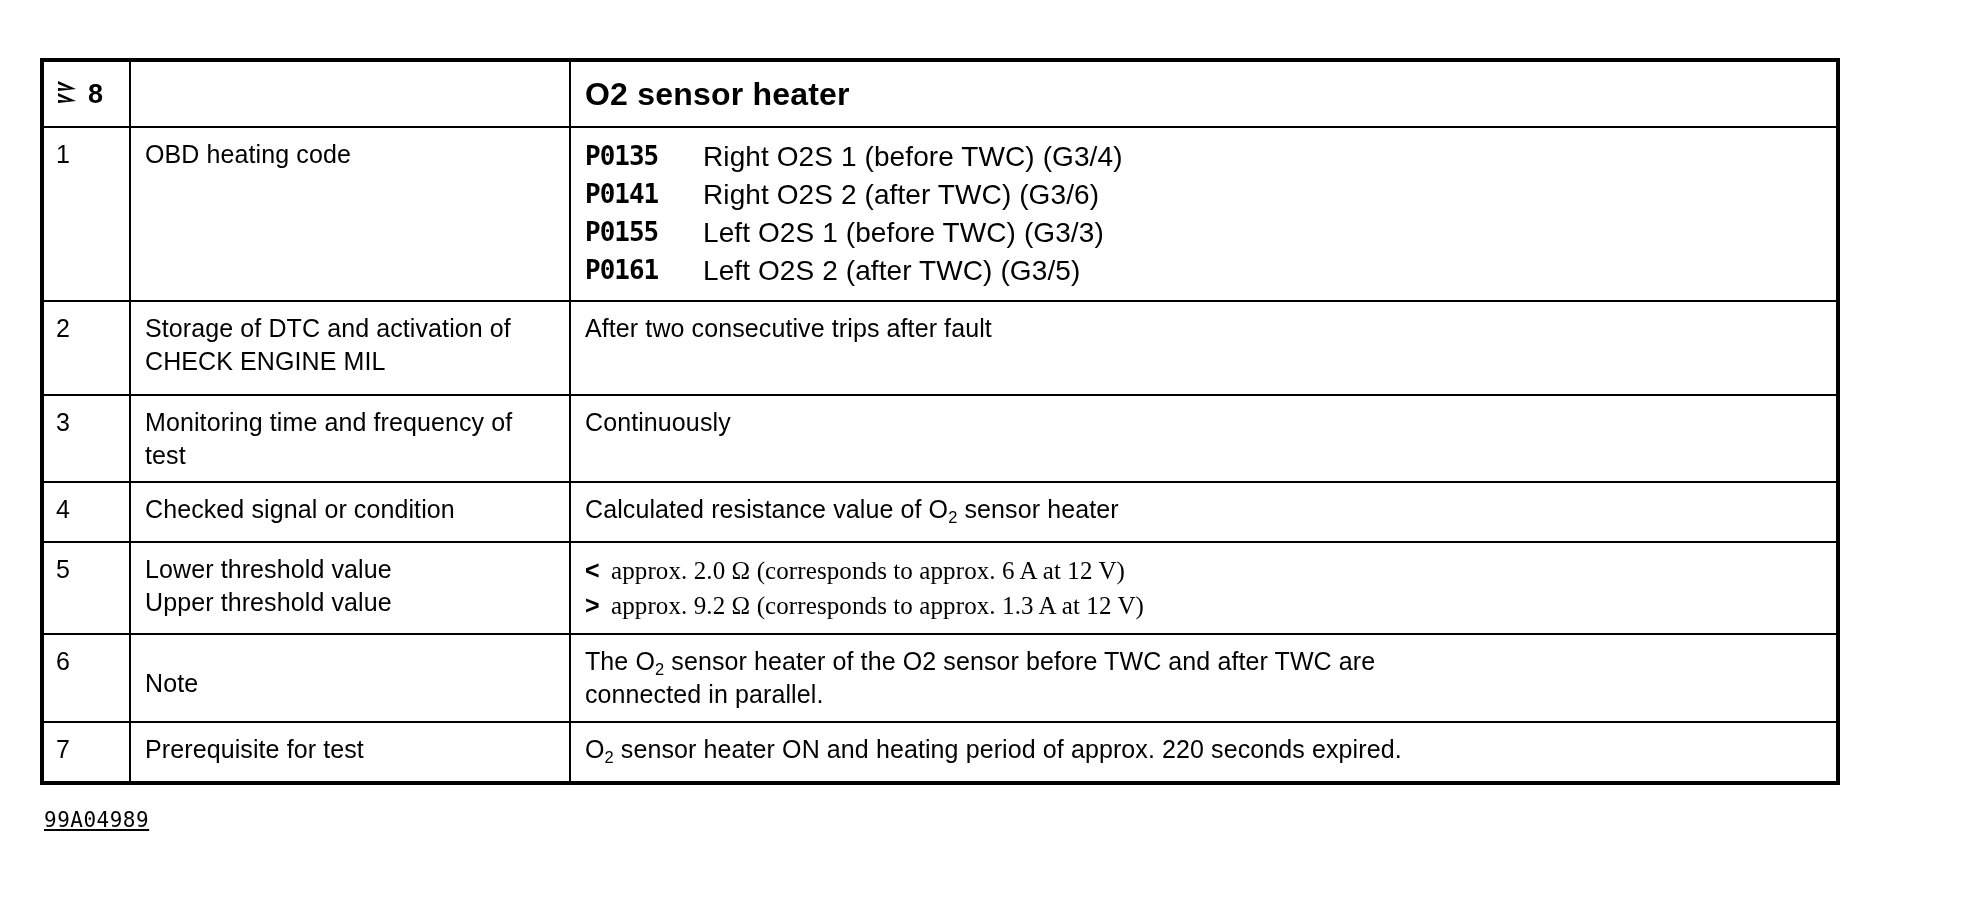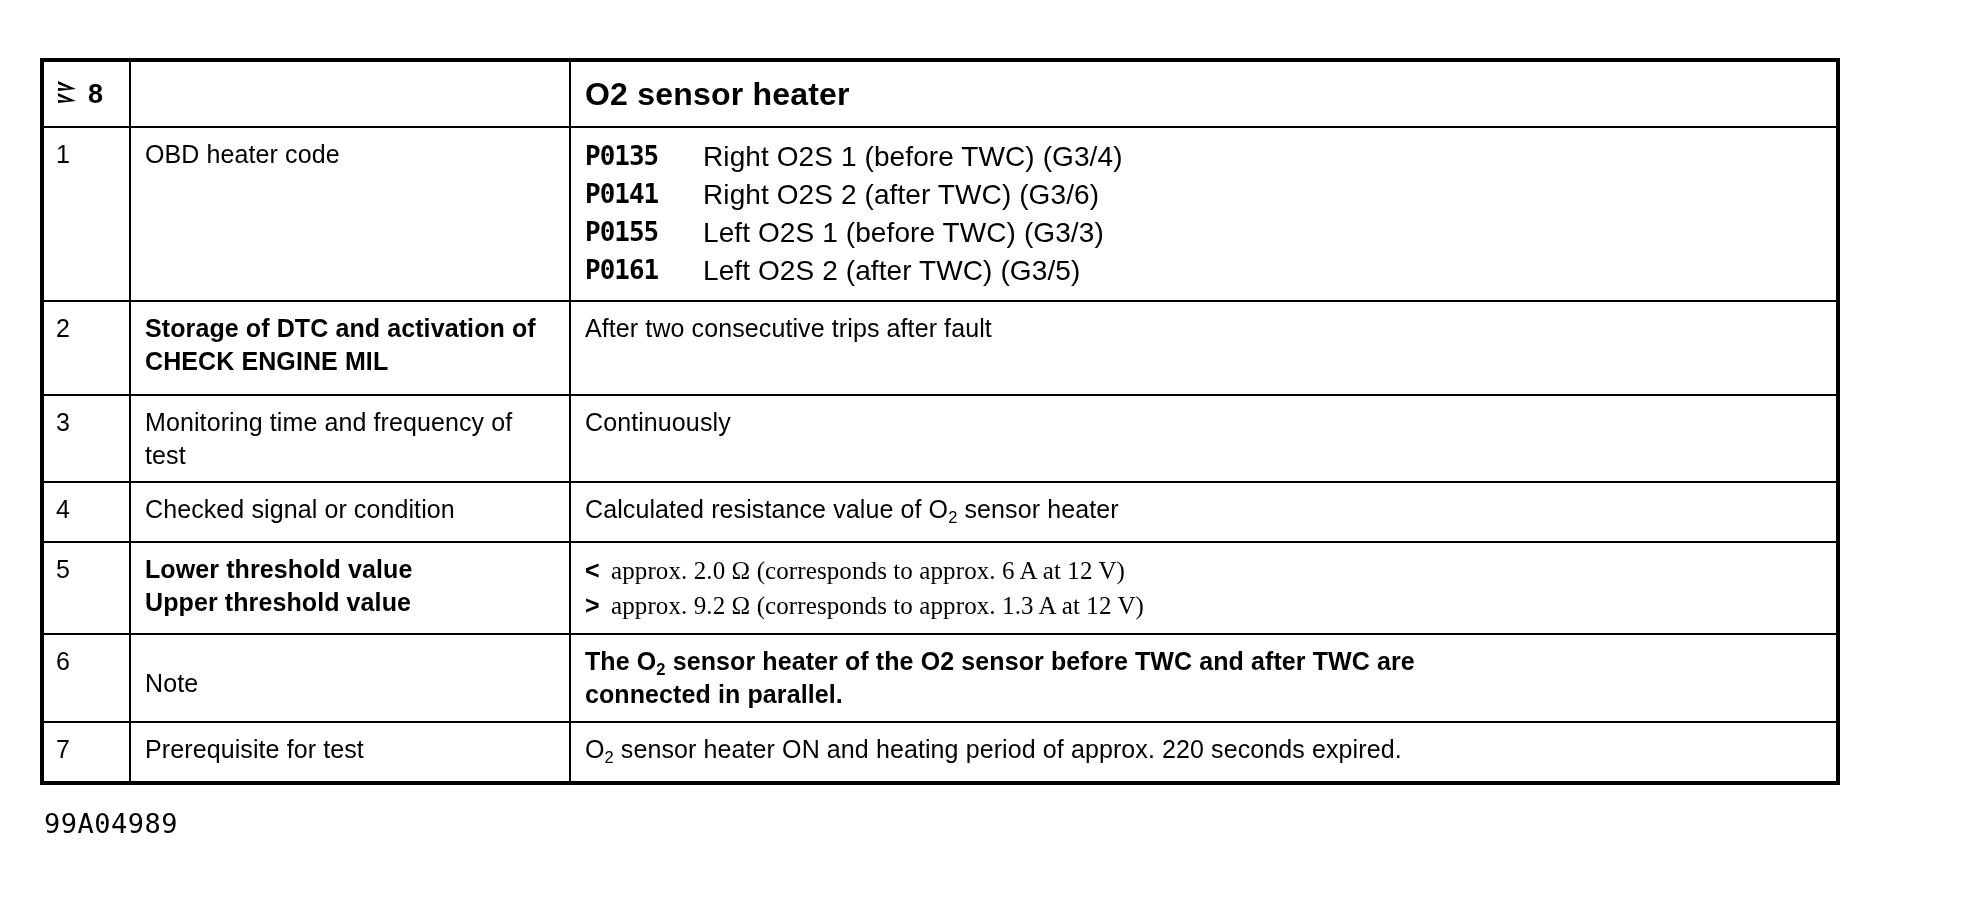--- a/index.html
+++ b/index.html
@@ -121,40 +121,41 @@
     letter-spacing: -1px;
     width: 118px;
     flex: none;
     transform: scaleX(0.96);
     transform-origin: left center;
   }
   .dtc-desc {
     font-size: 28px;
   }
 
-  .two-line { line-height: 1.32; font-weight: bold; }
+  .two-line { line-height: 1.32; }
   .thr-line { white-space: nowrap; line-height: 1.36; }
   .op { display: inline-block; width: 20px; font-weight: bold; }
 
   sub {
     font-size: 0.66em;
     vertical-align: -0.28em;
     line-height: 0;
   }
 
   .omega { font-family: Liberation Serif, serif; margin-left: 6px; }
 
   
   .footer-code {
     position: absolute;
     left: 44px;
     top: 808px;
     font-family: "DejaVu Sans Mono", "Liberation Mono", monospace;
-    font-size: 27px;
+    font-size: 21px;
     letter-spacing: 0.5px;
+    text-decoration: underline;
   }
 </style>
 </head>
 <body>
 
 <div class="page">
 
   <table class="diag-table">
     <colgroup>
       <col class="col-num">
@@ -181,21 +182,21 @@
         <td class="hdr-title">
           <div class="cell-inner">O2 sensor heater</div>
         </td>
       </tr>
 
       <tr class="r1">
         <td class="cell-num">
           <div class="cell-inner">1</div>
         </td>
         <td>
-          <div class="cell-inner">OBD heater code</div>
+          <div class="cell-inner">OBD heating code</div>
         </td>
         <td>
           <div class="cell-inner">
             <div class="dtc-list">
               <div class="dtc-line">
                 <span class="dtc-code">P0135</span>
                 <span class="dtc-desc">Right O2S 1 (before TWC) (G3/4)</span>
               </div>
               <div class="dtc-line">
                 <span class="dtc-code">P0141</span>

